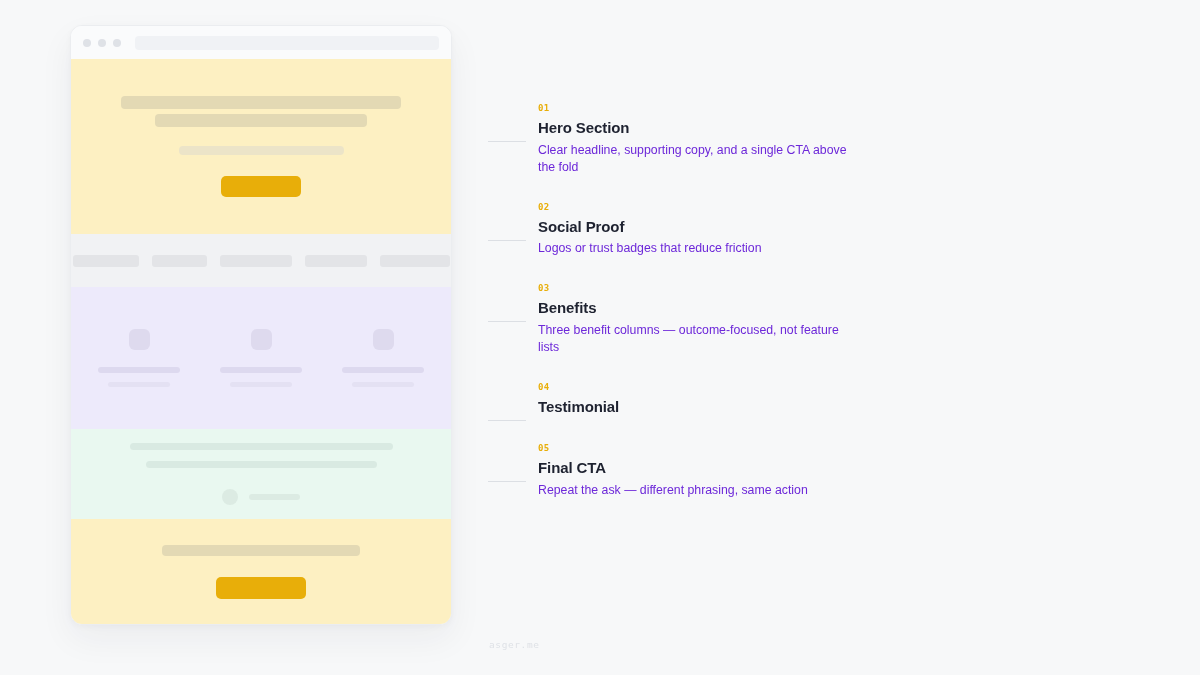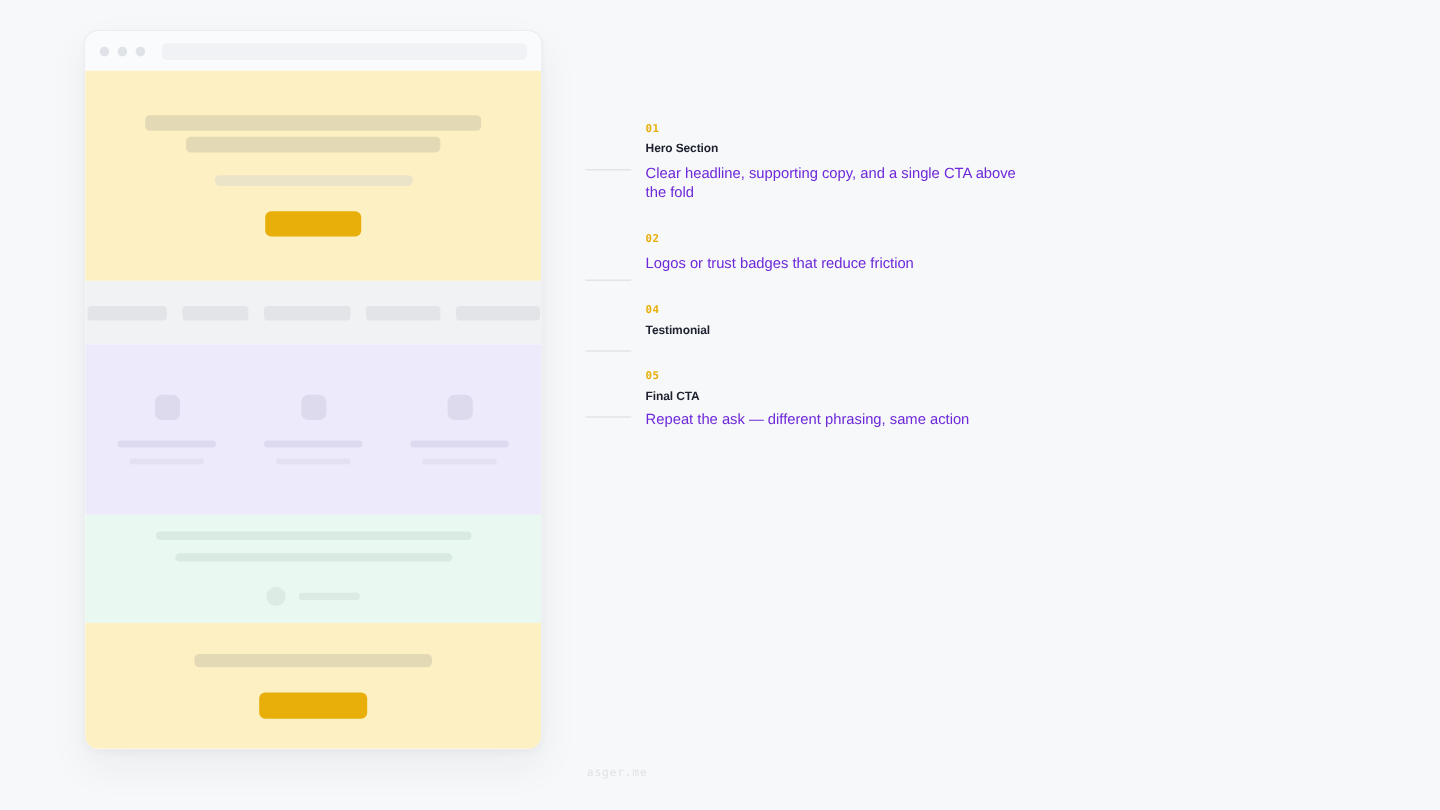--- a/index.html
+++ b/index.html
@@ -172,21 +172,21 @@
   .num {
     font-family: "DejaVu Sans Mono", monospace;
     font-size: 9px;
     font-weight: 700;
     color: #e8ae09;
     letter-spacing: 0.4px;
     line-height: 1;
     margin-bottom: 6px;
   }
   .title {
-    font-size: 10px;
+    font-size: 15px;
     font-weight: 700;
     color: #1e2230;
     line-height: 1.25;
     letter-spacing: -0.1px;
     margin-bottom: 4px;
   }
   .desc {
     font-size: 12.3px;
     color: #6d28d9;
     line-height: 1.38;
@@ -275,23 +275,30 @@
     <div class="item">
       <span class="rule"></span>
       <div class="num">01</div>
       <div class="title">Hero Section</div>
       <div class="desc">Clear headline, supporting copy, and a single CTA above the fold</div>
     </div>
 
     <div class="item">
       <span class="rule"></span>
       <div class="num">02</div>
+      <div class="title">Social Proof</div>
       <div class="desc">Logos or trust badges that reduce friction</div>
     </div>
 
+    <div class="item">
+      <span class="rule"></span>
+      <div class="num">03</div>
+      <div class="title">Benefits</div>
+      <div class="desc">Three benefit columns — outcome-focused, not feature lists</div>
+    </div>
 
     <div class="item">
       <span class="rule"></span>
       <div class="num">04</div>
       <div class="title">Testimonial</div>
     </div>
 
     <div class="item">
       <span class="rule"></span>
       <div class="num">05</div>

